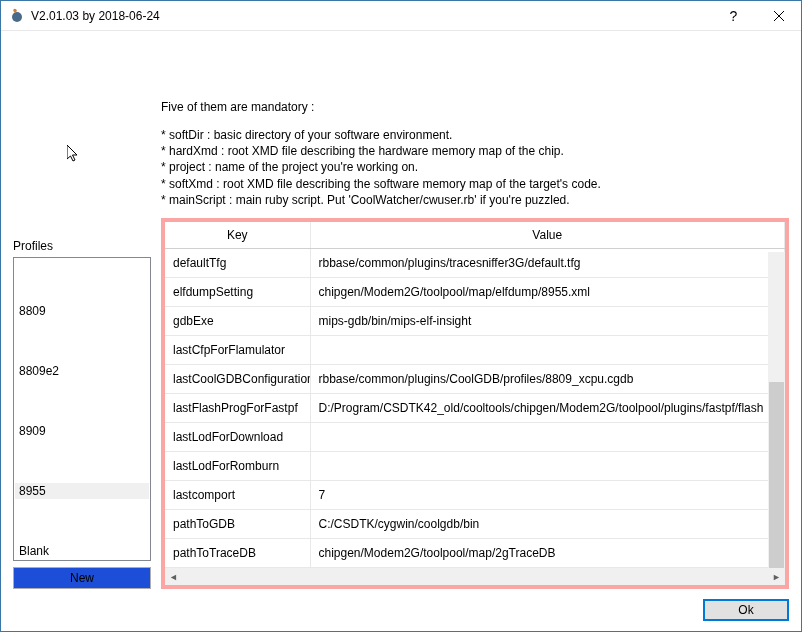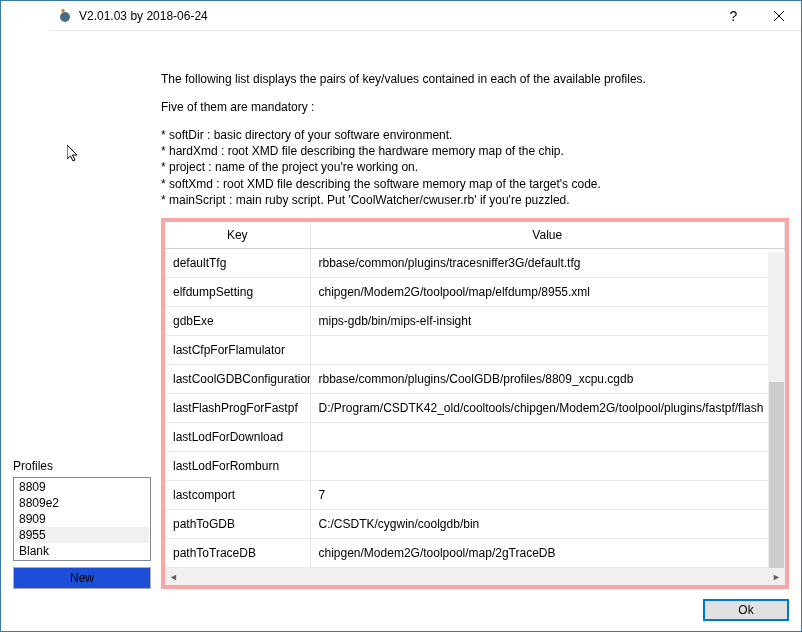--- a/index.html
+++ b/index.html
@@ -12,21 +12,20 @@
       overflow: hidden;
       border: 1px solid #3a76a6;
     }
     .titlebar {
       height: 30px;
       background: #fff;
       display: flex;
       align-items: center;
       padding-left: 8px;
       border-bottom: 1px solid #e8e8e8;
-      margin-left: 48px;
     }
     .titlebar .appicon {
       width: 16px; height: 16px;
       margin-right: 6px;
       display: flex; align-items: center; justify-content: center;
     }
     .titlebar .title { font-size: 12px; color: #000; }
     .titlebar .winbtns { margin-left: auto; display: flex; }
     .titlebar .winbtn {
       width: 45px; height: 29px;
@@ -63,20 +62,21 @@
       flex: 1;
       border: 1px solid #828790;
       background: #fff;
       overflow: auto;
       padding: 1px;
     }
     .profile-list .item {
       padding: 1px 4px;
       font-size: 12px;
       cursor: default;
+      margin-top: 44px;
     }
     .profile-list .item.selected {
       background: #f0f0f0;
     }
     .new-btn {
       margin-top: 6px;
       height: 22px;
       background: #1d4ed8;
       border: 1px solid #adadad;
       font-size: 12px;
@@ -224,21 +224,20 @@
       <button class="new-btn">New</button>
       <div class="cursor-overlay">
         <svg width="14" height="18" viewBox="0 0 14 18">
           <path d="M0 0 L0 14 L3.5 11 L6 16 L8 15 L5.5 10 L10 10 Z" fill="#fff" stroke="#000" stroke-width="1"></path>
         </svg>
       </div>
     </div>
 
     <div class="right-panel">
       <div class="desc-text">
-        <p>The following list displays the pairs of key/values contained in each of the available profiles.</p>
         <p>Five of them are mandatory :</p>
         <div class="bullets" id="bullets">
             <div>* softDir : basic directory of your software environment.</div>
             <div>* hardXmd : root XMD file describing the hardware memory map of the chip.</div>
             <div>* project : name of the project you're working on.</div>
             <div>* softXmd : root XMD file describing the software memory map of the target's code.</div>
             <div>* mainScript : main ruby script. Put 'CoolWatcher/cwuser.rb' if you're puzzled.</div>
           </div>
       </div>
 

